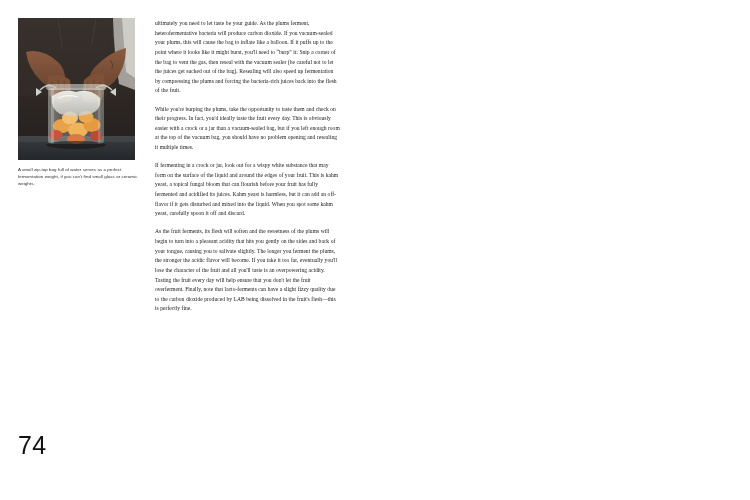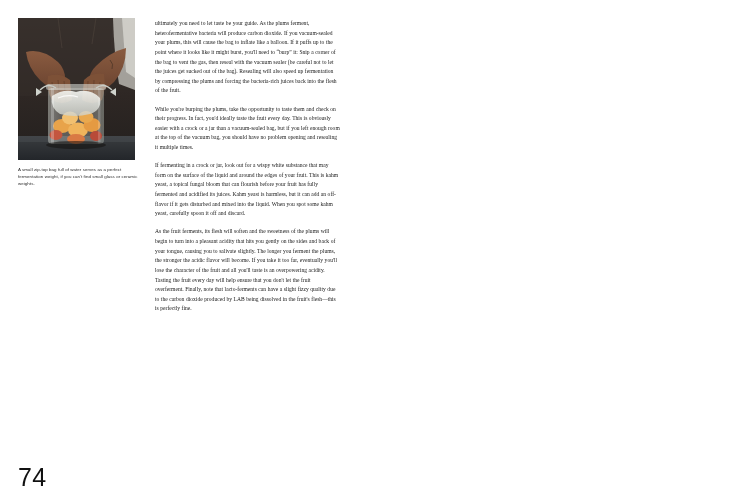--- a/index.html
+++ b/index.html
@@ -85,21 +85,21 @@
 
   
   .folio {
     position: absolute;
     font-family: "Liberation Sans", sans-serif;
     font-size: 25px;
     font-weight: 300;
     color: #111111;
     letter-spacing: 0.4px;
   }
-  .folio-left  { left: 18px;  top: 463px; }
+  .folio-left  { left: 18px;  top: 431px; }
 </style>
 </head>
 <body>
 
 <div class="spread">
 
   <div class="page page-left">
 
     <div class="photo photo-jar">
       <svg viewBox="0 0 117 142" preserveAspectRatio="xMidYMid slice">

